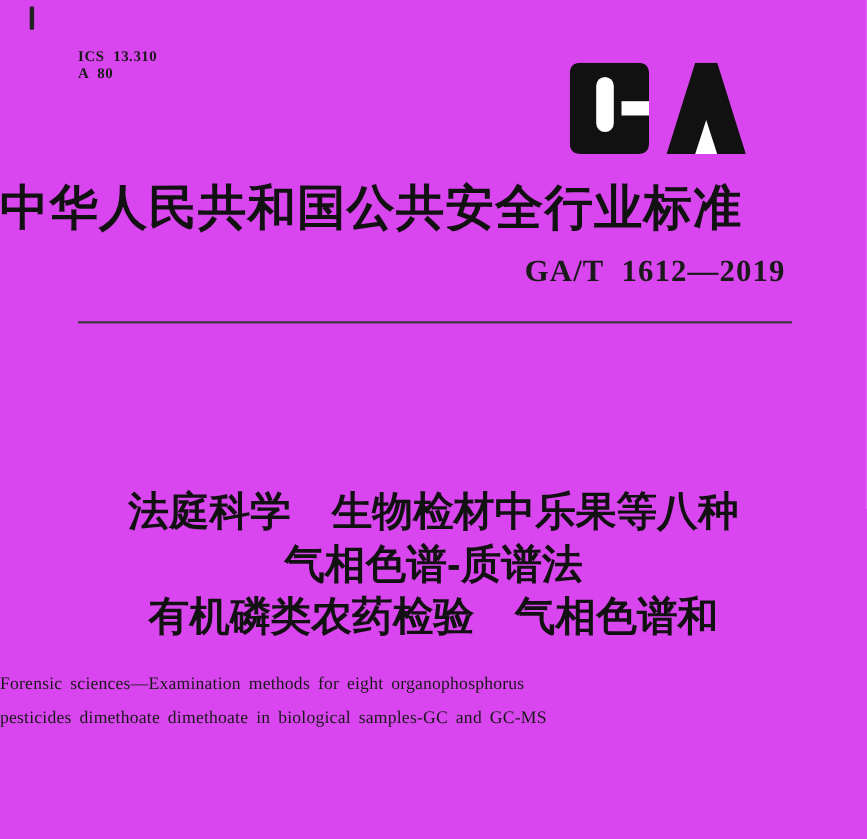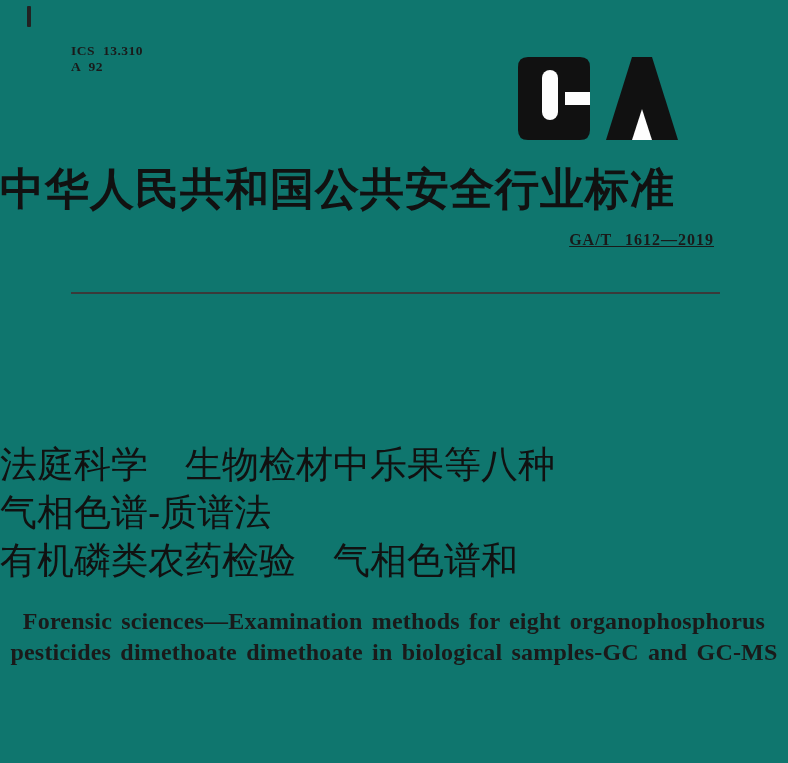--- a/index.html
+++ b/index.html
@@ -7,21 +7,21 @@
   body {
     background: #ffffff;
     font-family: "Liberation Sans", sans-serif;
     color: #1a1a1a;
     position: relative;
     overflow: hidden;
   }
   .page {
     position: absolute;
     inset: 0;
-    background: #0f766e;
+    background: #d946ef;
   }
   .scan-mark {
     position: absolute;
     left: 27px; top: 6px;
     width: 4px; height: 21px;
     background: #222;
     border-radius: 1px;
   }
   .ics-block {
     position: absolute;
@@ -56,67 +56,65 @@
     line-height: 50px;
     letter-spacing: 1px;
     color: #111;
     white-space: nowrap;
   }
   .std-num {
     position: absolute;
     right: 74px; top: 231px;
     font-family: "Liberation Serif", serif;
     font-weight: bold;
-    font-size: 16px;
+    font-size: 28px;
     letter-spacing: 1px;
     word-spacing: 8px;
     color: #1a1a1a;
-    text-decoration: underline;
   }
   .rule {
     position: absolute;
     left: 71px; top: 292px;
     width: 649px; height: 2px;
     background: #3a3a3a;
   }
   .cn-title {
     position: absolute;
     left: 0; right: 0; top: 441px;
-    text-align: left;
+    text-align: center;
     font-family: "Liberation Sans", sans-serif;
-    font-weight: normal;
+    font-weight: bold;
     font-size: 37px;
     line-height: 48px;
     color: #111;
     white-space: nowrap;
   }
   .en-title {
     position: absolute;
     left: 0; right: 0; top: 606px;
-    text-align: center;
     font-family: "Liberation Serif", serif;
-    font-weight: bold;
-    font-size: 24px;
+    font-weight: normal;
+    font-size: 16px;
     line-height: 31px;
     word-spacing: 3px;
     letter-spacing: 0.2px;
     color: #1a1a1a;
     white-space: nowrap;
   }
 </style>
 </head>
 <body>
 
 <div class="page">
 
   <div class="scan-mark"></div>
 
   <div class="ics-block">
     <div>ICS 13.310</div>
-    <div>A 92</div>
+    <div>A 80</div>
   </div>
 
   <div class="logo">
     <svg viewBox="0 0 160 83" width="160" height="83" xmlns="http://www.w3.org/2000/svg" aria-hidden="true">
 
       <path d="M10,0 H62 Q72,0 72,10 V73 Q72,83 62,83 H10 Q0,83 0,73 V10 Q0,0 10,0 Z" fill="#111111"></path>
       <rect x="24" y="13" width="16" height="50" rx="8" fill="#fefefe"></rect>
       <rect x="47" y="35" width="25" height="13" fill="#fefefe"></rect>
 
       <polygon points="88,83 114,0 134,0 160,83" fill="#111111"></polygon>

